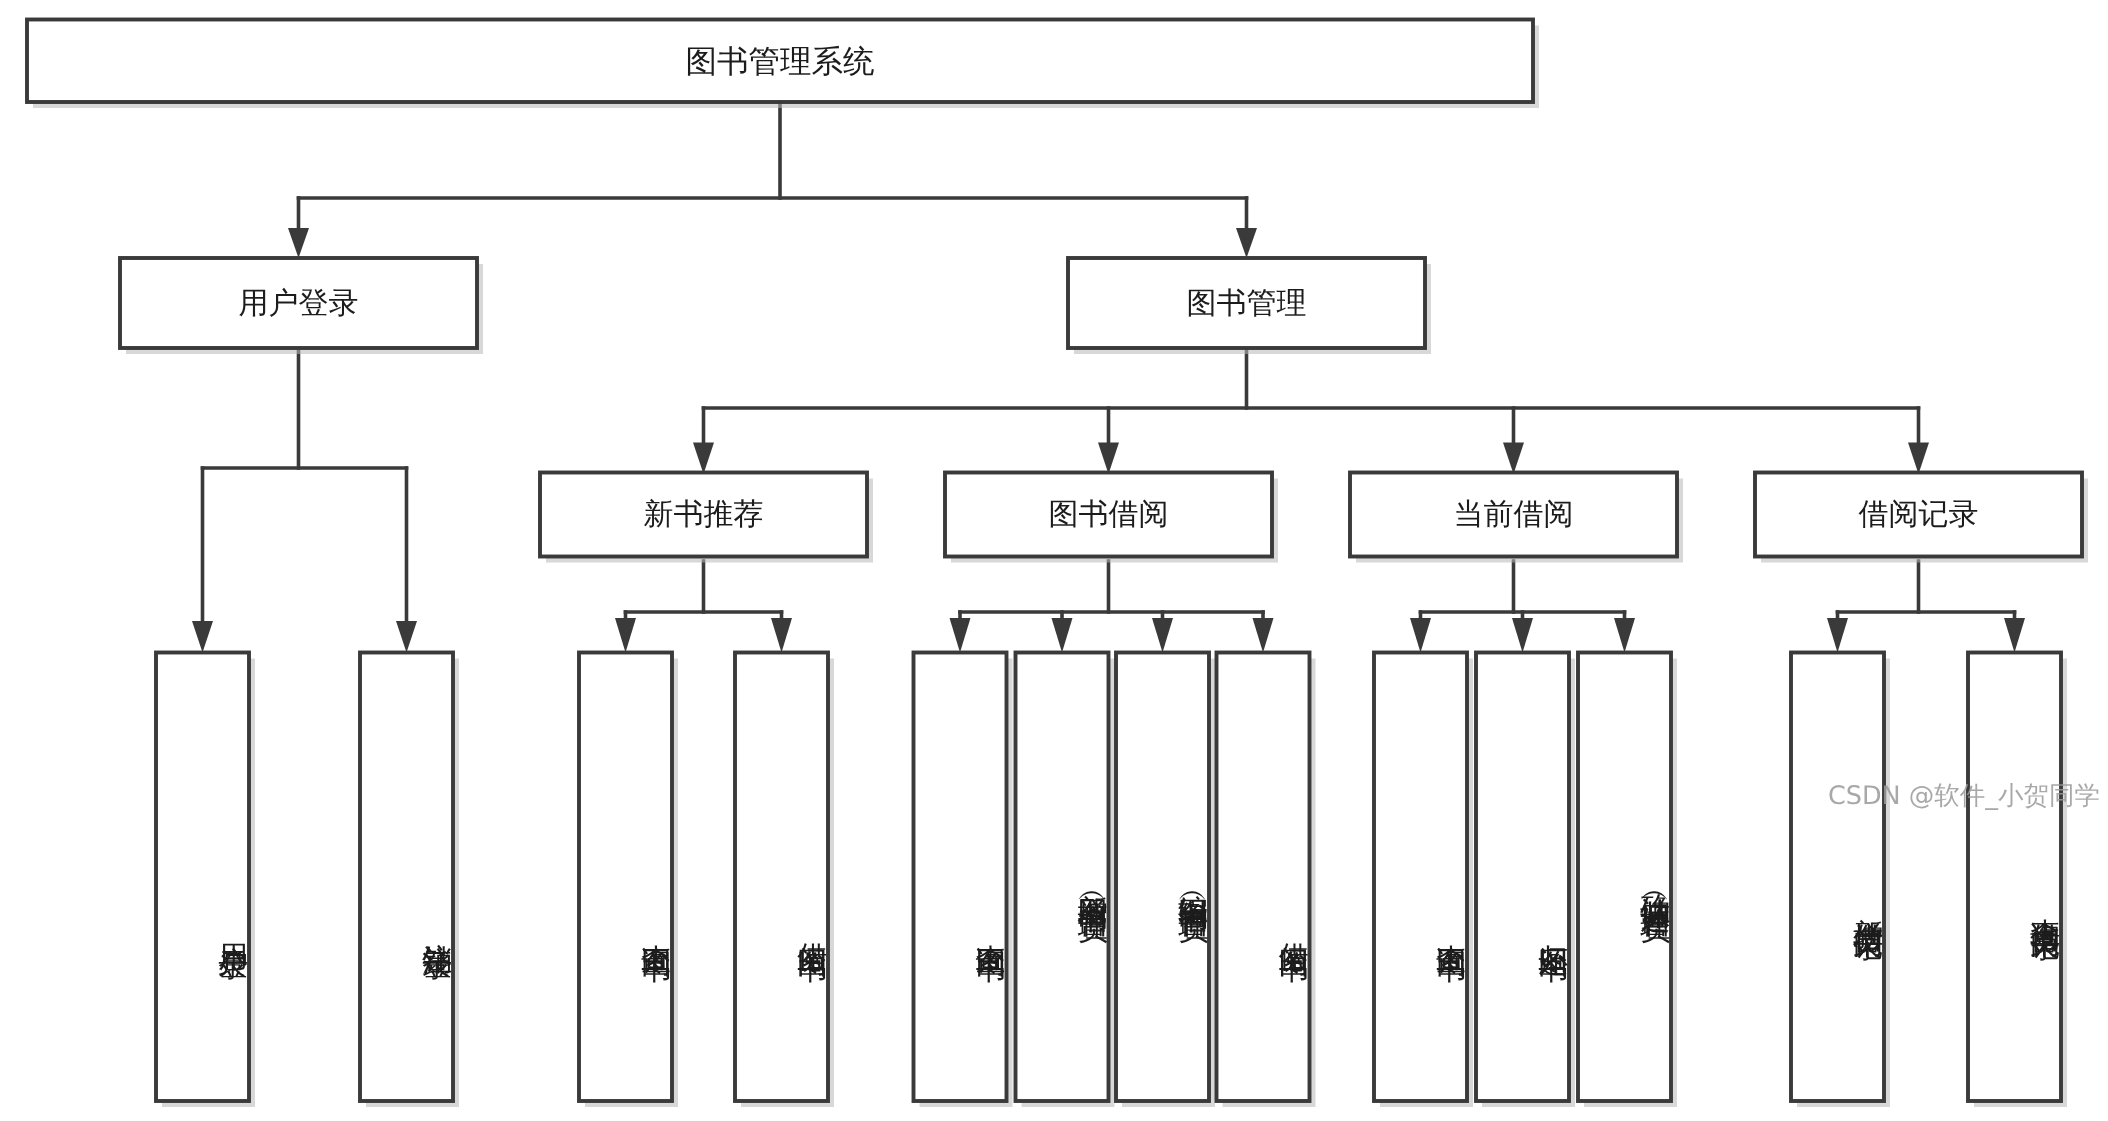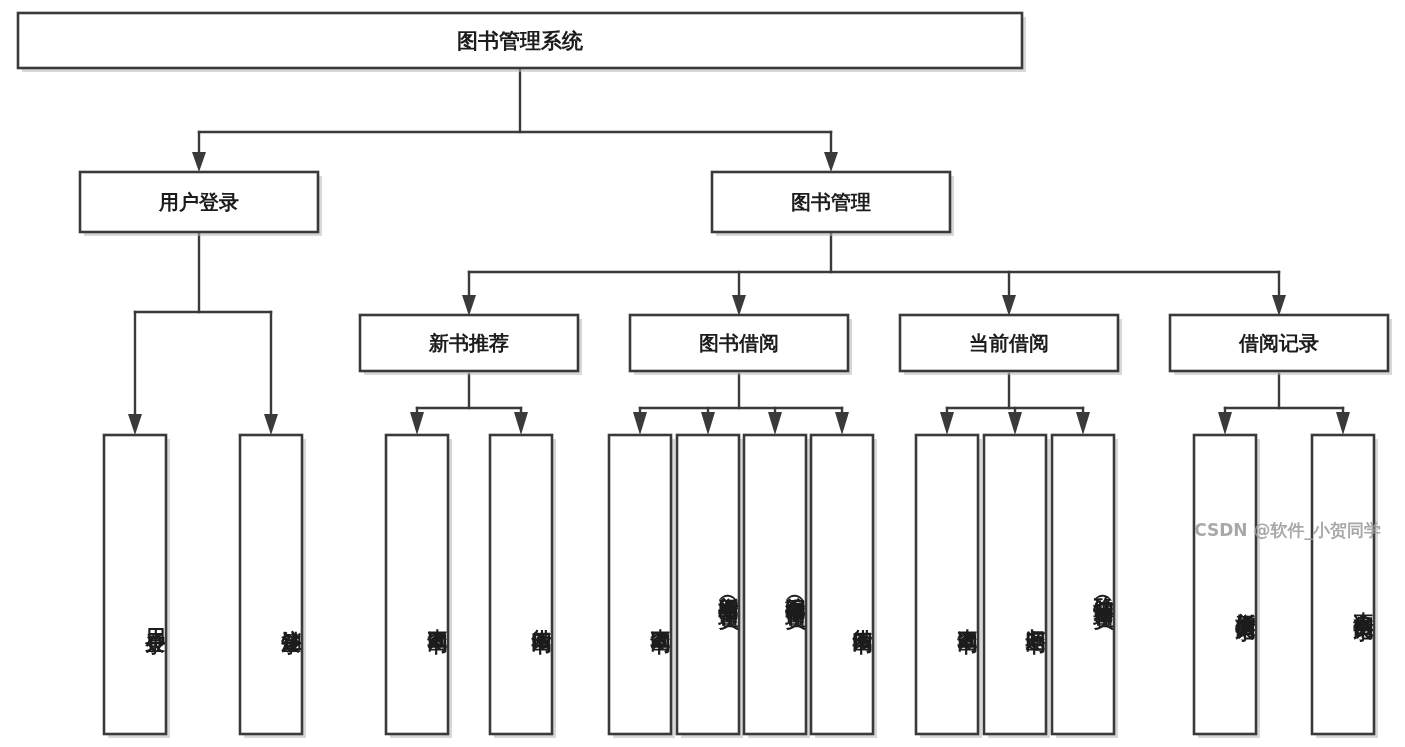--- a/index.html
+++ b/index.html
@@ -12,21 +12,20 @@
     width: 1405px;
     height: 747px;
     overflow: hidden;
     font-family: "DejaVu Sans", "Liberation Sans", sans-serif;
   }
   #diagram-root {
     position: relative;
     width: 1405px;
     height: 546px;
     background: #ffffff;
-    font-weight: bold;
   }
   svg#tree-svg {
     position: absolute;
     left: 0;
     top: 0;
     width: 1405px;
     height: 747px;
     display: block;
   }
   .node-box {
@@ -68,21 +67,21 @@
     font-family: "DejaVu Sans", "Liberation Sans", sans-serif;
     font-size: 20px;
     line-height: 1.08;
     letter-spacing: 2px;
     color: #1c1c1c;
     white-space: nowrap;
     pointer-events: none;
   }
   .watermark {
     position: absolute;
-    right: 24px;
+    right: 5px;
     bottom: 4px;
     font-family: "DejaVu Sans", "Liberation Sans", sans-serif;
     font-size: 17px;
     color: #9a9a9a;
     opacity: 0.85;
     white-space: nowrap;
   }
 </style>
 </head>
 <body>

